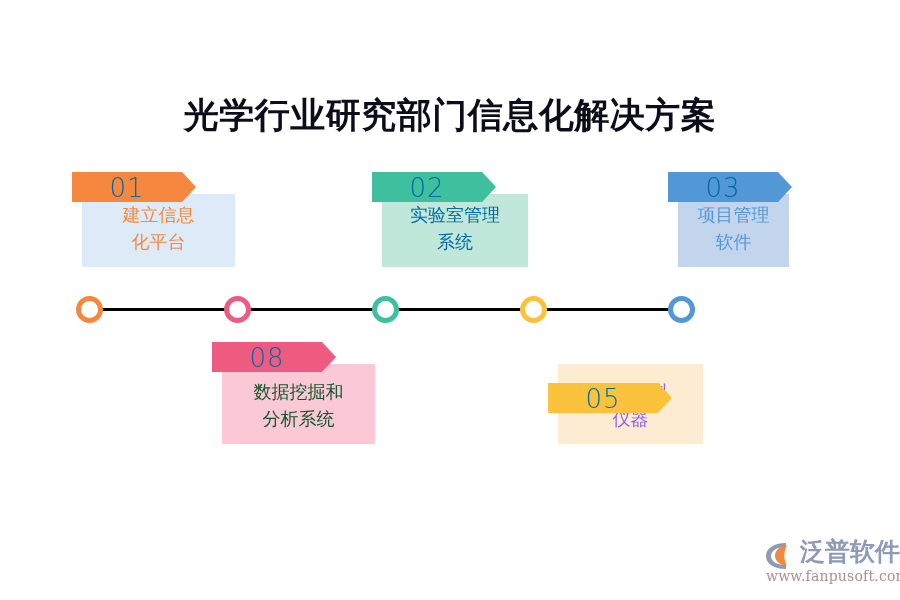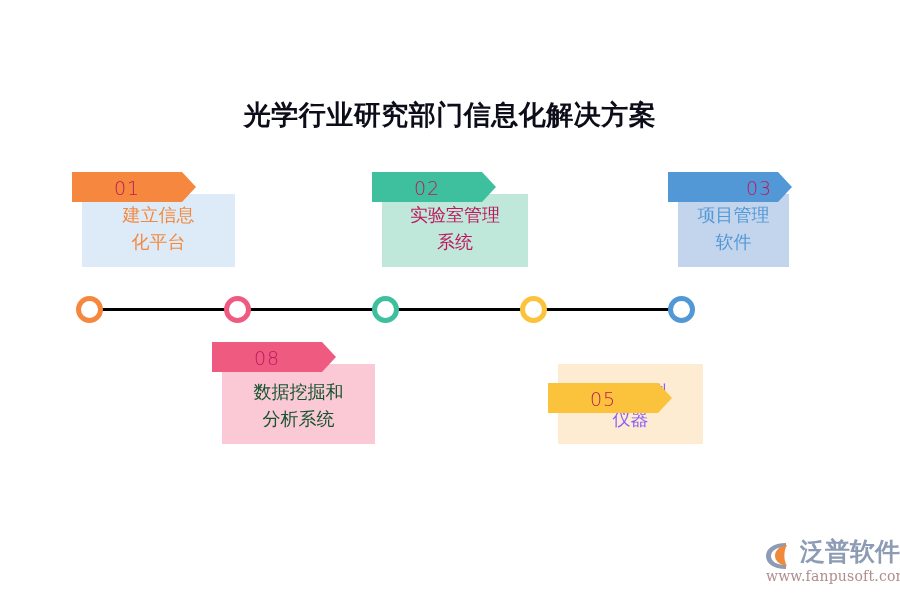--- a/index.html
+++ b/index.html
@@ -21,21 +21,21 @@
     height: 600px;
   }
 
   
   .title {
     position: absolute;
     left: 0;
     top: 98px;
     width: 900px;
     text-align: center;
-    font-size: 27px;
+    font-size: 35px;
     font-weight: bold;
     color: #0d0d1a;
     letter-spacing: 0.5px;
     line-height: 34px;
     white-space: nowrap;
   }
 
   
   .timeline-line {
     position: absolute;
@@ -81,22 +81,22 @@
     border-bottom: 15px solid transparent;
   }
   .banner-num {
     position: absolute;
     top: 0;
     left: 0;
     height: 40px;
     line-height: 33px;
     width: 100%;
     text-align: center;
-    color: #be185d;
-    font-size: 19px;
+    color: #0369a1;
+    font-size: 26px;
     font-weight: 300;
     letter-spacing: 1px;
     z-index: 3;
   }
   .card-body {
     position: absolute;
     left: 10px;
     top: 22px;
     display: flex;
     align-items: flex-end;
@@ -172,38 +172,38 @@
 化平台</div>
         </div>
         <div class="banner" style="width: 124px;">
           <div class="banner-body" style="width: 110px; background: rgb(245, 136, 62);"></div>
           <div class="banner-tip" style="left: 110px; border-left: 14px solid rgb(245, 136, 62);"></div>
           <div class="banner-num" style="width: 110px;">01</div>
         </div>
       </div>
       <div class="card" style="left: 372px; top: 172px; width: 158px; height: 97px;">
         <div class="card-body" style="width: 146px; height: 73px; background: rgb(191, 231, 218);">
-          <div class="card-label" style="color: #be185d;">实验室管理
+          <div class="card-label" style="color: #0369a1;">实验室管理
 系统</div>
         </div>
         <div class="banner" style="width: 124px;">
           <div class="banner-body" style="width: 110px; background: rgb(62, 191, 158);"></div>
           <div class="banner-tip" style="left: 110px; border-left: 14px solid rgb(62, 191, 158);"></div>
           <div class="banner-num" style="width: 110px;">02</div>
         </div>
       </div>
       <div class="card" style="left: 668px; top: 172px; width: 149px; height: 97px;">
         <div class="card-body" style="width: 111px; height: 73px; background: rgb(195, 213, 237);">
           <div class="card-label" style="color: rgb(83, 152, 214);">项目管理
 软件</div>
         </div>
         <div class="banner" style="width: 124px;">
           <div class="banner-body" style="width: 110px; background: rgb(83, 152, 214);"></div>
           <div class="banner-tip" style="left: 110px; border-left: 14px solid rgb(83, 152, 214);"></div>
-          <div class="banner-num" style="width: 110px; padding-left: 36px;">03</div>
+          <div class="banner-num" style="width: 110px;">03</div>
         </div>
       </div>
       <div class="card" style="left: 212px; top: 342px; width: 165px; height: 104px;">
         <div class="card-body" style="width: 153px; height: 80px; background: rgb(251, 201, 214);">
           <div class="card-label" style="color: #14532d;">数据挖掘和
 分析系统</div>
         </div>
         <div class="banner" style="width: 124px;">
           <div class="banner-body" style="width: 110px; background: rgb(239, 91, 128);"></div>
           <div class="banner-tip" style="left: 110px; border-left: 14px solid rgb(239, 91, 128);"></div>

